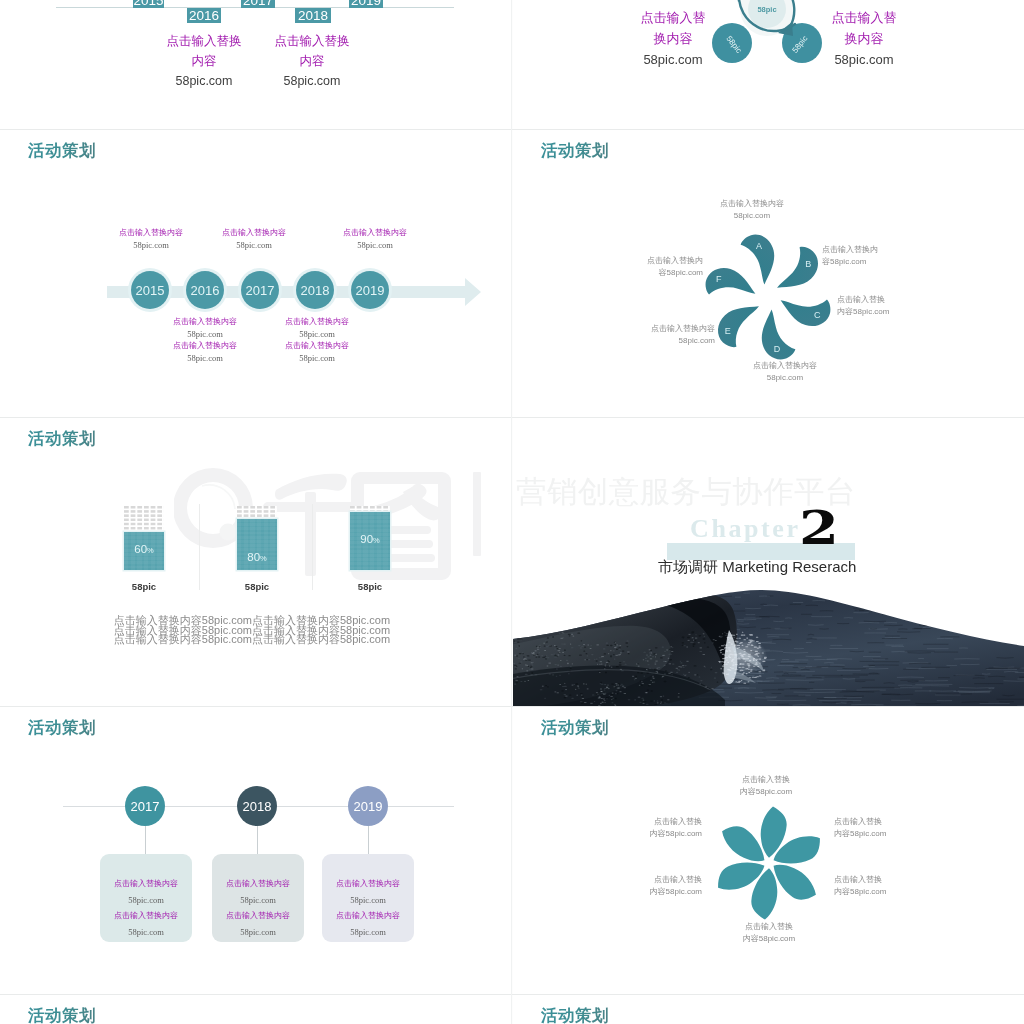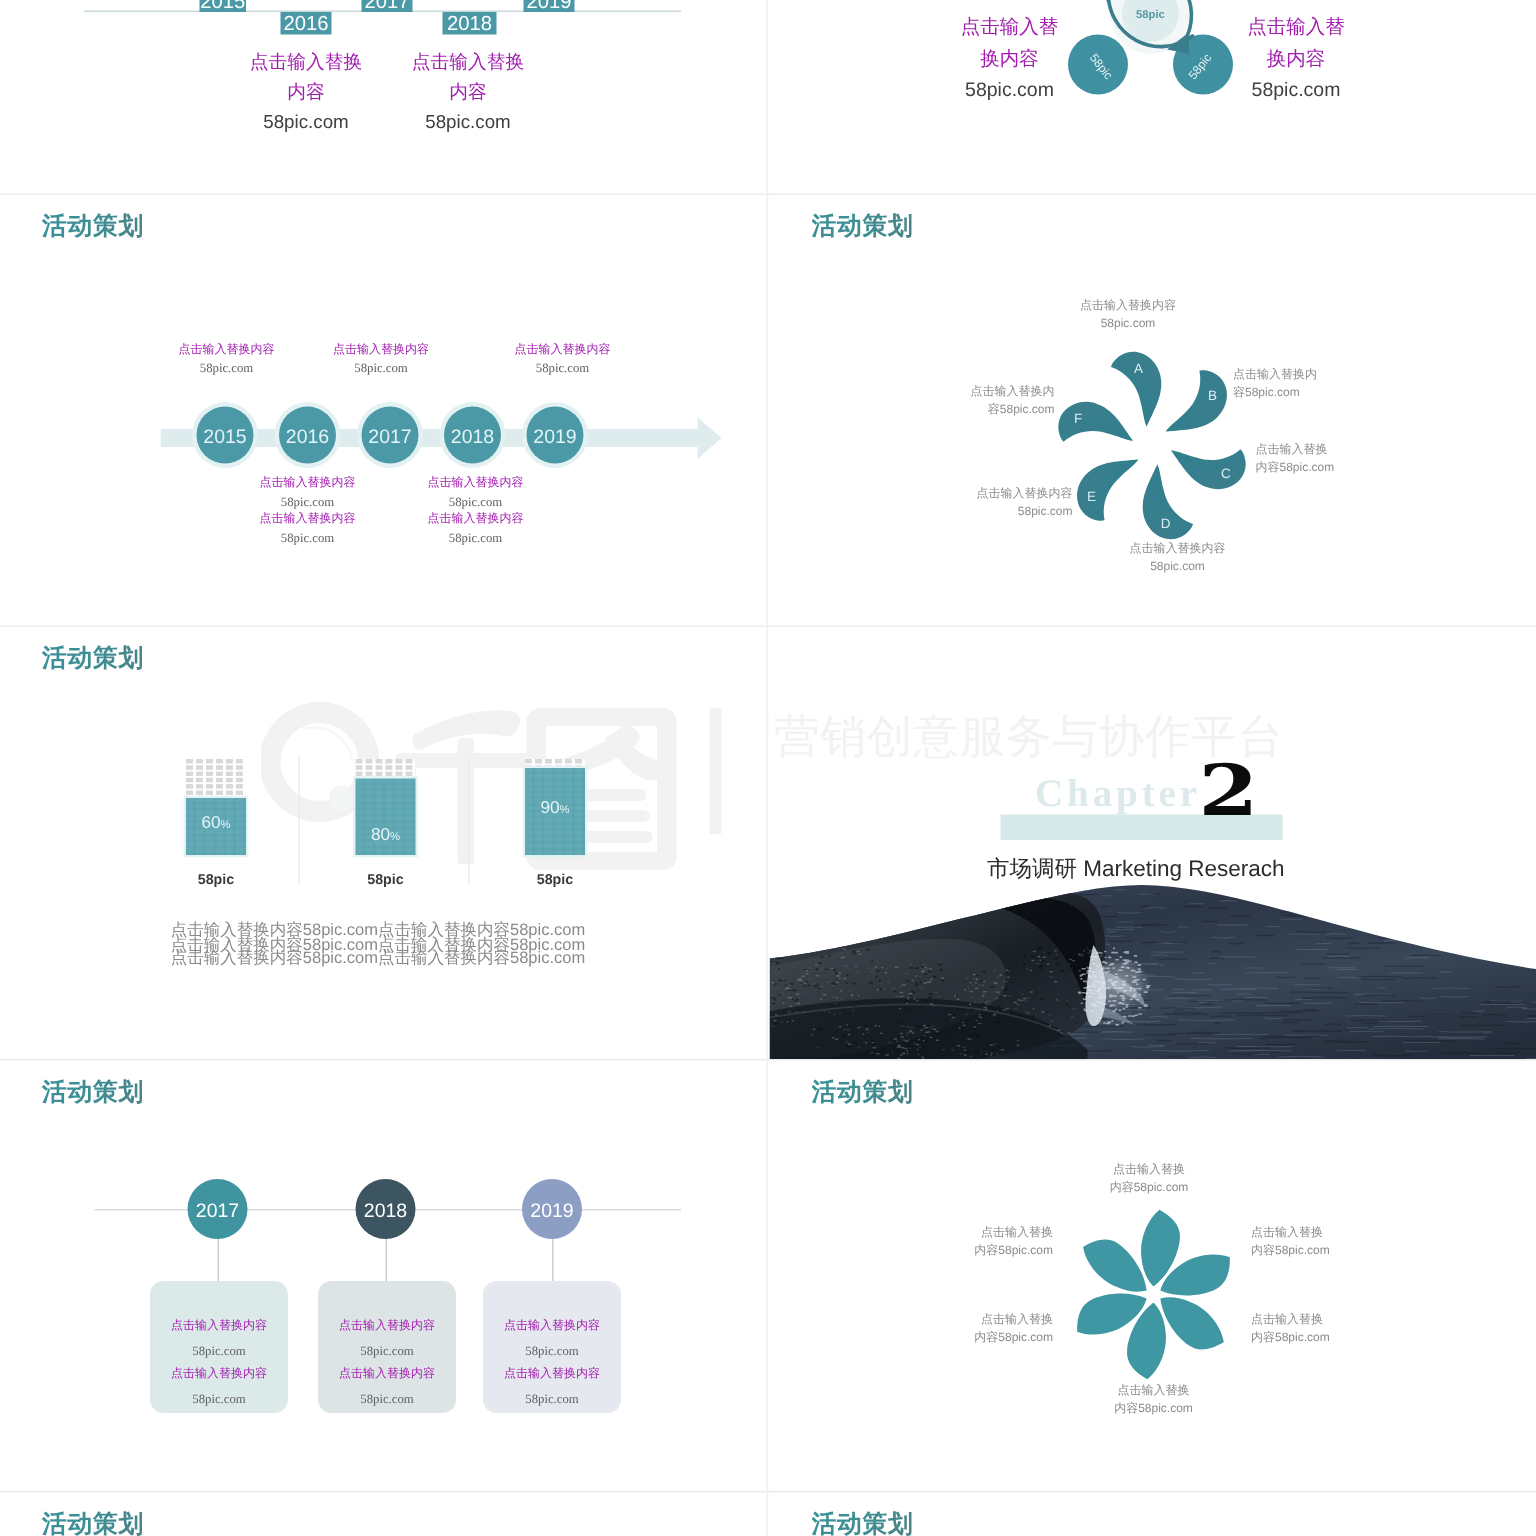--- a/index.html
+++ b/index.html
@@ -295,21 +295,21 @@
       <div>点击输入替换内容58pic.com点击输入替换内容58pic.com</div>
     </div>
   </div>
   <div class="slide right" style="left:513px;top:418px;">
 
     <div style="position:absolute;left:3px;top:58px;font-size:30.5px;line-height:1;color:#f1f2f2;letter-spacing:0.4px;white-space:nowrap;">营销创意服务与协作平台</div>
 
     <div class="chap-bar" style="left:154px;top:125px;width:188px;height:17px;"></div>
     <div class="chap-en" style="left:177px;top:98px;font-size:26px;line-height:1;letter-spacing:2.6px;">Chapter</div>
     <div class="chap-no" style="left:286px;top:86px;font-size:47px;line-height:1;font-family:'DejaVu Serif',serif;transform:scaleX(1.22);transform-origin:left top;">2</div>
-    <div class="chap-sub" style="left:145px;top:152px;font-size:15px;">市场调研 Marketing Reserach</div>
+    <div class="chap-sub" style="left:145px;top:140px;font-size:15px;">市场调研 Marketing Reserach</div>
 
     <svg class="wm" width="511" height="122" style="left:0;top:166px;" viewBox="0 0 511 122" preserveAspectRatio="none">
       <defs>
         <clipPath id="wavec">
             <path d="M0 55 C 46 50 96 36 146 24 C 186 14 220 6 248 6 C 282 6 322 17 366 29 C 420 44 470 56 511 62 L511 130 L0 130 Z"></path>
           </clipPath>
         <clipPath id="rockc">
             <path d="M-10 54 C 40 46 100 26 165 13 C 200 6 218 12 222 32 C 227 56 222 80 212 96 C 200 112 150 124 90 126 L -10 128 Z"></path>
           </clipPath>
         <linearGradient id="seaG" x1="0.15" y1="0" x2="0.85" y2="1">

